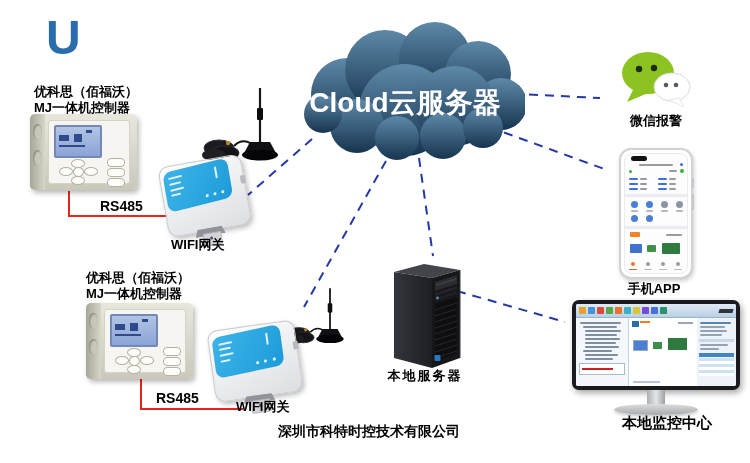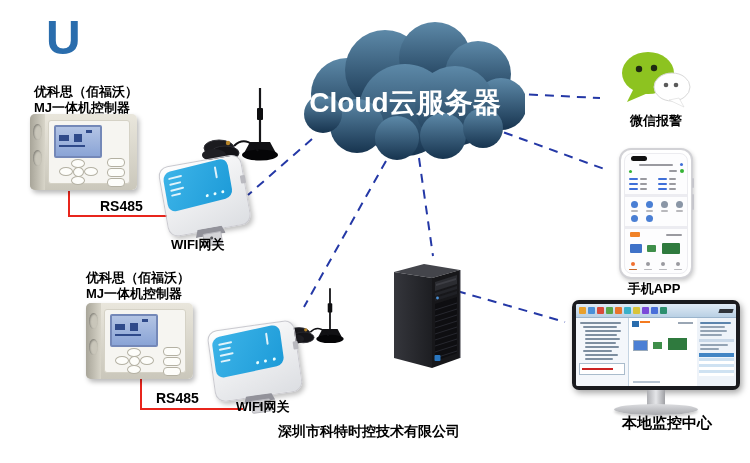--- a/index.html
+++ b/index.html
@@ -328,20 +328,21 @@
     <polygon points="51,22 73,15 73,24 51,31" fill="#2b2c31"></polygon>
     <polygon points="52,24 72,18 72,20 52,26" fill="#3d3e44"></polygon>
     <polygon points="51,33 73,26 73,29 51,36" fill="#232429"></polygon>
     <polygon points="51,38 73,31 73,34 51,41" fill="#1f2025"></polygon>
     <circle cx="53.5" cy="38" r="1.4" fill="#4a8fd4"></circle>
     <polygon points="51,44 73,37 73,93 51,101" fill="#0e0e11"></polygon>
     <path d="M51,50 L73,43 M51,56 L73,49 M51,62 L73,55 M51,68 L73,61 M51,74 L73,67 M51,80 L73,73 M51,86 L73,79 M51,92 L73,85 M51,98 L73,91" stroke="#26272e" stroke-width="1" fill="none"></path>
     <rect x="50.5" y="95" width="6" height="6" rx="1" fill="#2a77c0"></rect>
     <line x1="76" y1="10" x2="76" y2="98" stroke="#3a3b42" stroke-width="1"></line>
   </svg>
+  <div class="lbl ctr" style="left:384px;top:367px;width:82px;letter-spacing:2px;">本地服务器</div>
 
   <div class="mon">
     <div class="mon-bezel">
       <div class="mon-screen">
         <div class="mon-toolbar">
           <div class="tb-ic" style="background:#e8a02c;"></div>
           <div class="tb-ic" style="background:#4a90d9;"></div>
           <div class="tb-ic" style="background:#d94a3a;"></div>
           <div class="tb-ic" style="background:#57a64a;"></div>
           <div class="tb-ic" style="background:#e8742c;"></div>

